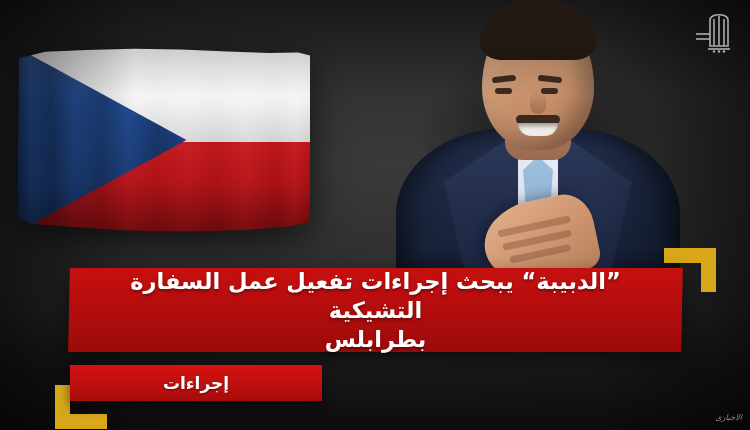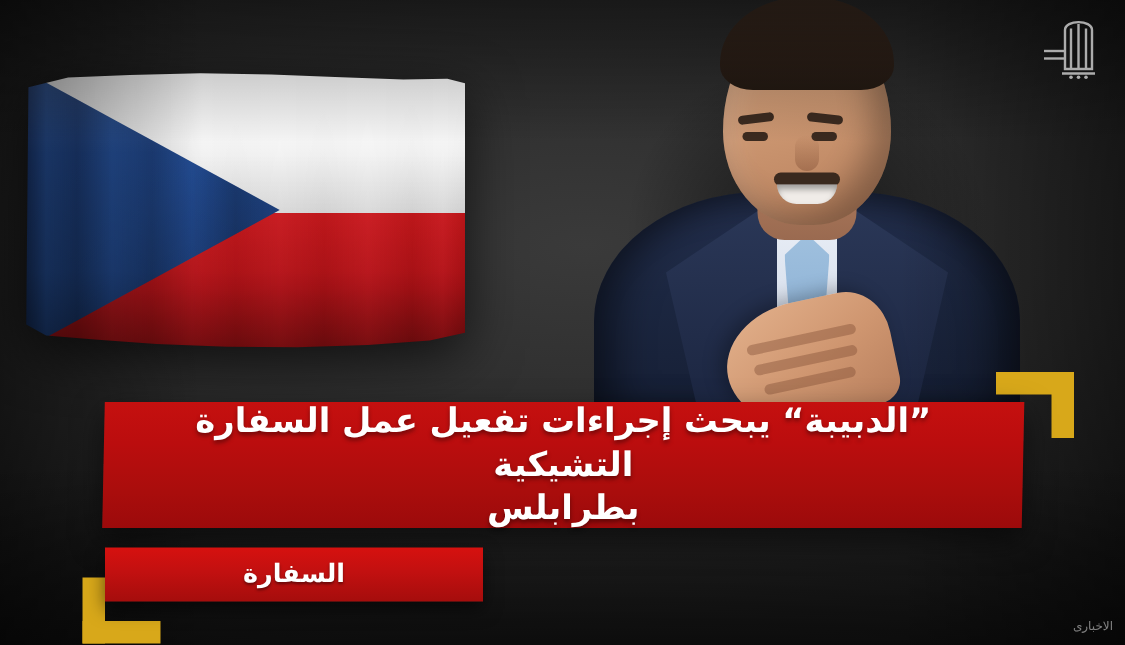--- a/index.html
+++ b/index.html
@@ -275,20 +275,21 @@
     width: 44px; height: 46px;
     opacity: 0.72;
   }
   .watermark {
     position: absolute;
     right: 8px; bottom: 8px;
     color: rgba(225,225,225,0.55);
     font-size: 8px;
     direction: rtl;
     letter-spacing: 0.3px;
+    font-style: italic;
   }
 </style>
 </head>
 <body>
 
 <div id="stage">
 
   <div class="bg-base"></div>
 
   <div class="flag-wrap">
@@ -331,21 +332,21 @@
   <div class="gold-bl"></div>
 
   <div class="headline-bar">
     <div class="headline-inner">
       <div class="headline-text">”الدبيبة“ يبحث إجراءات تفعيل عمل السفارة التشيكية
 بطرابلس</div>
     </div>
   </div>
 
   <div class="loc-tag">
-    <span class="loc-text">السفارة</span>
+    <span class="loc-text">إجراءات</span>
   </div>
 
   <div class="logo">
     <svg viewBox="0 0 44 46" width="44" height="46" fill="none" stroke="#e8e8e8" stroke-width="1.6">
       <path d="M16 12 C16 5, 34 5, 34 12 L34 38 L16 38 Z"></path>
       <line x1="25" y1="8" x2="25" y2="38"></line>
       <line x1="20" y1="11" x2="20" y2="38"></line>
       <line x1="30" y1="11" x2="30" y2="38"></line>
       <line x1="2" y1="26" x2="16" y2="26"></line>
       <line x1="2" y1="31" x2="16" y2="31"></line>

